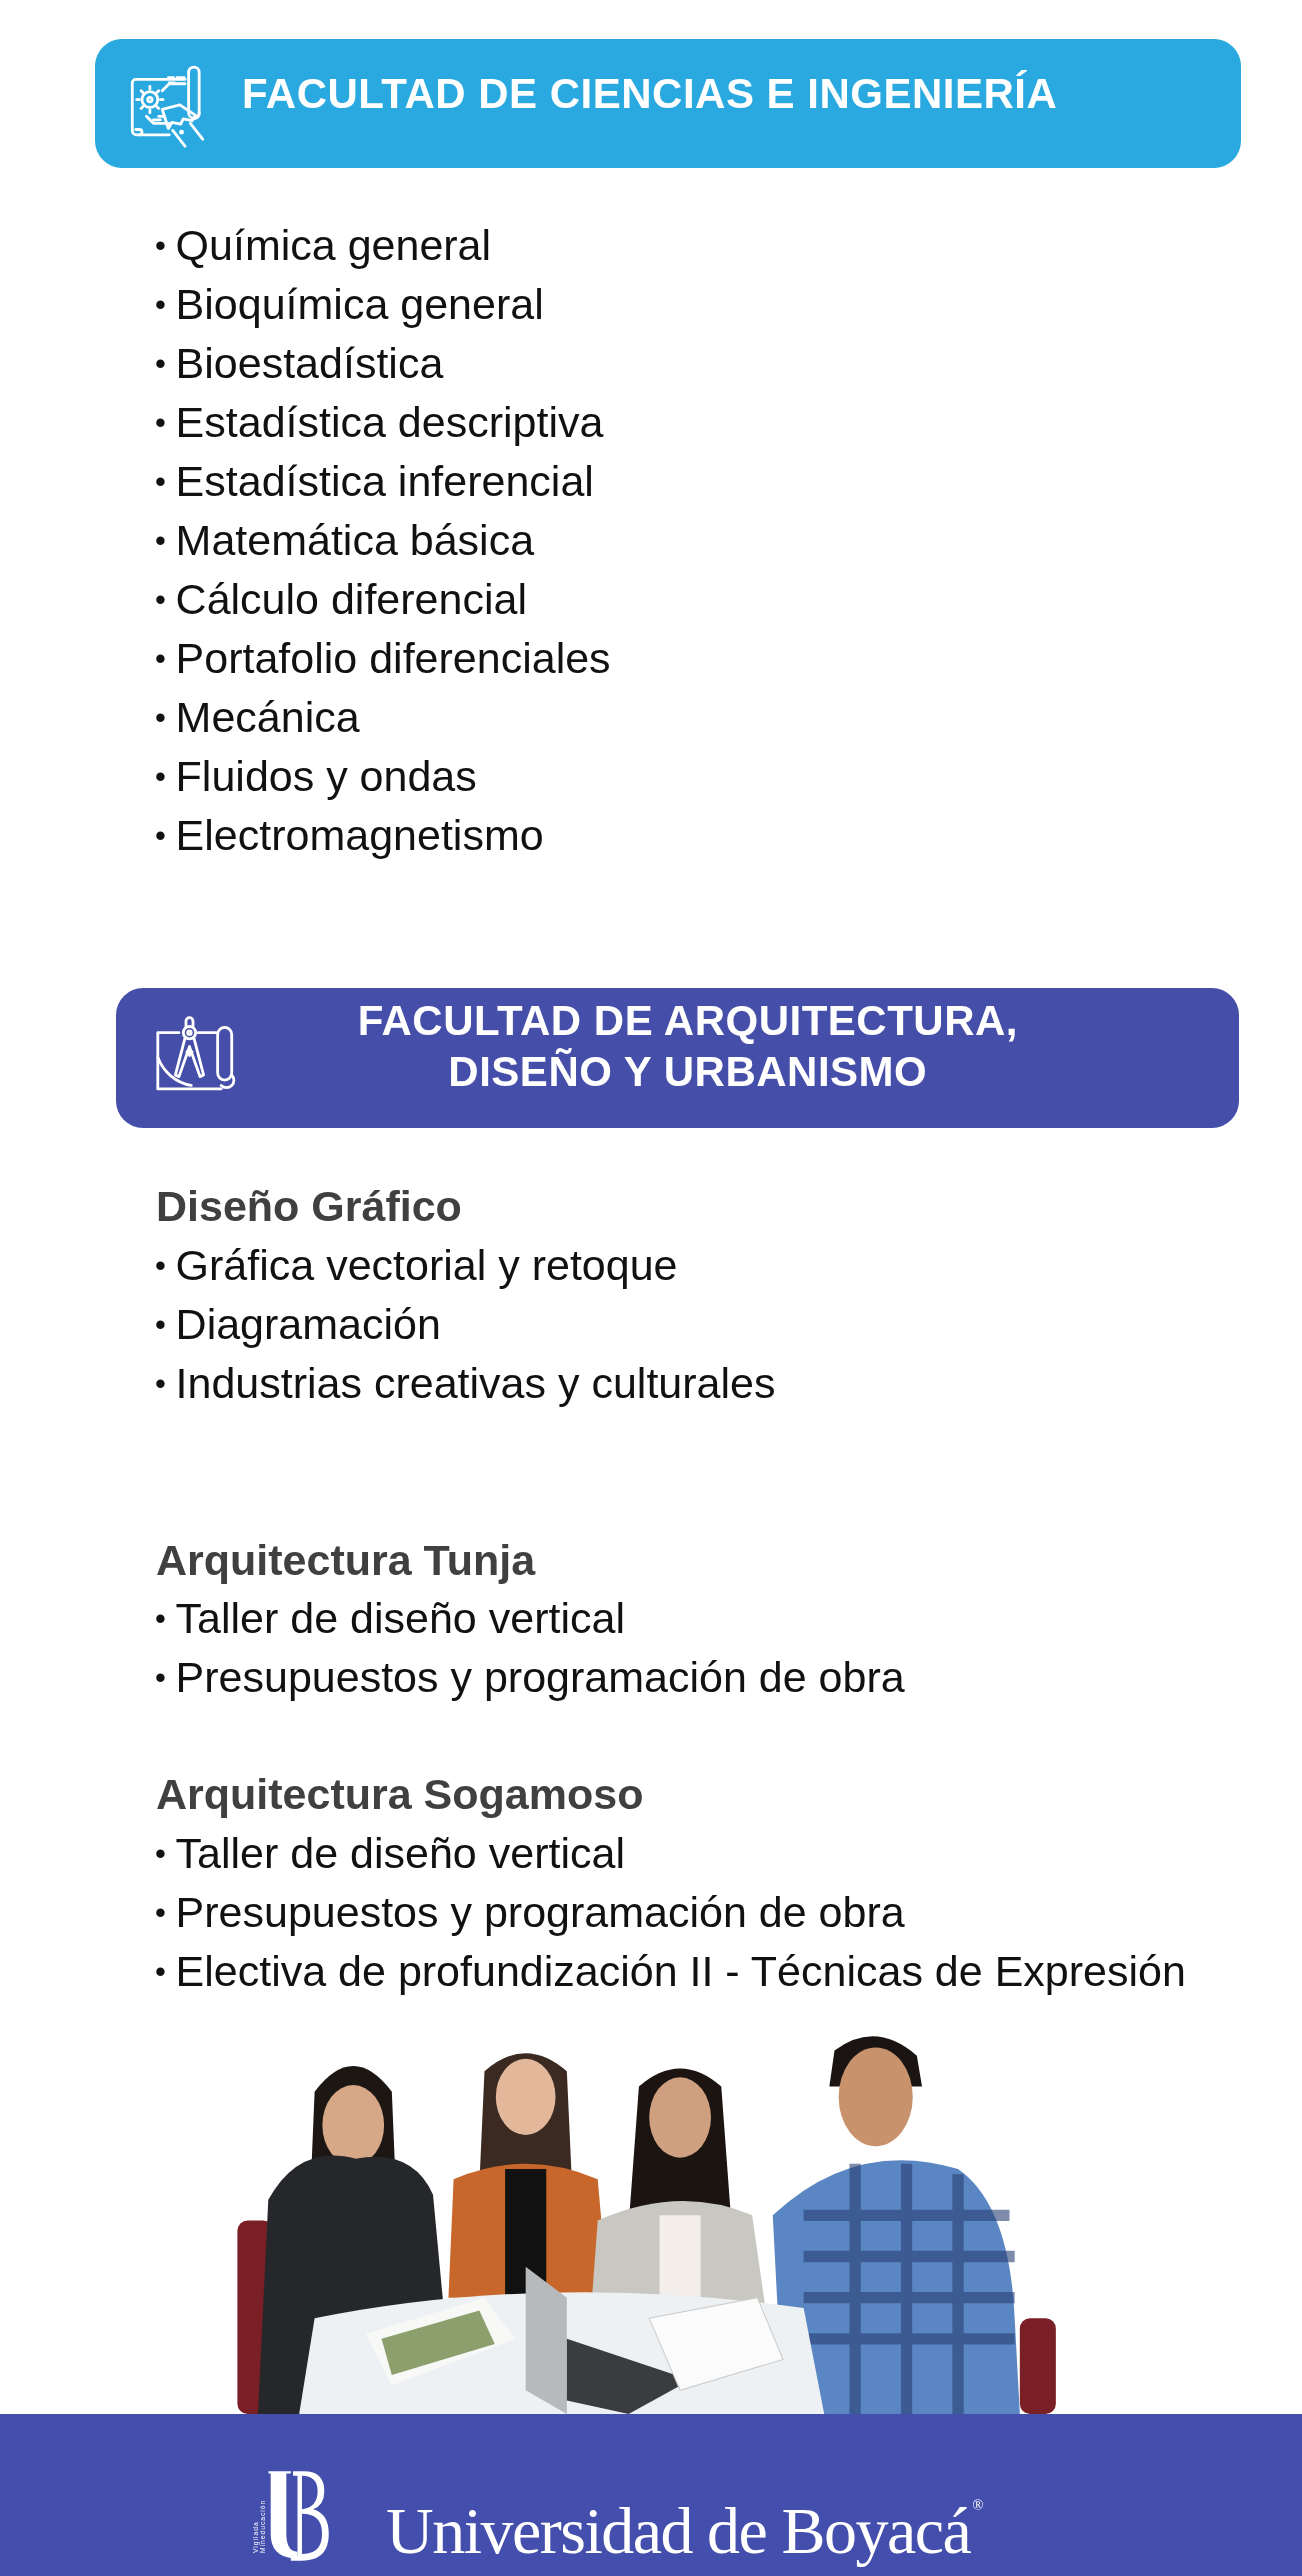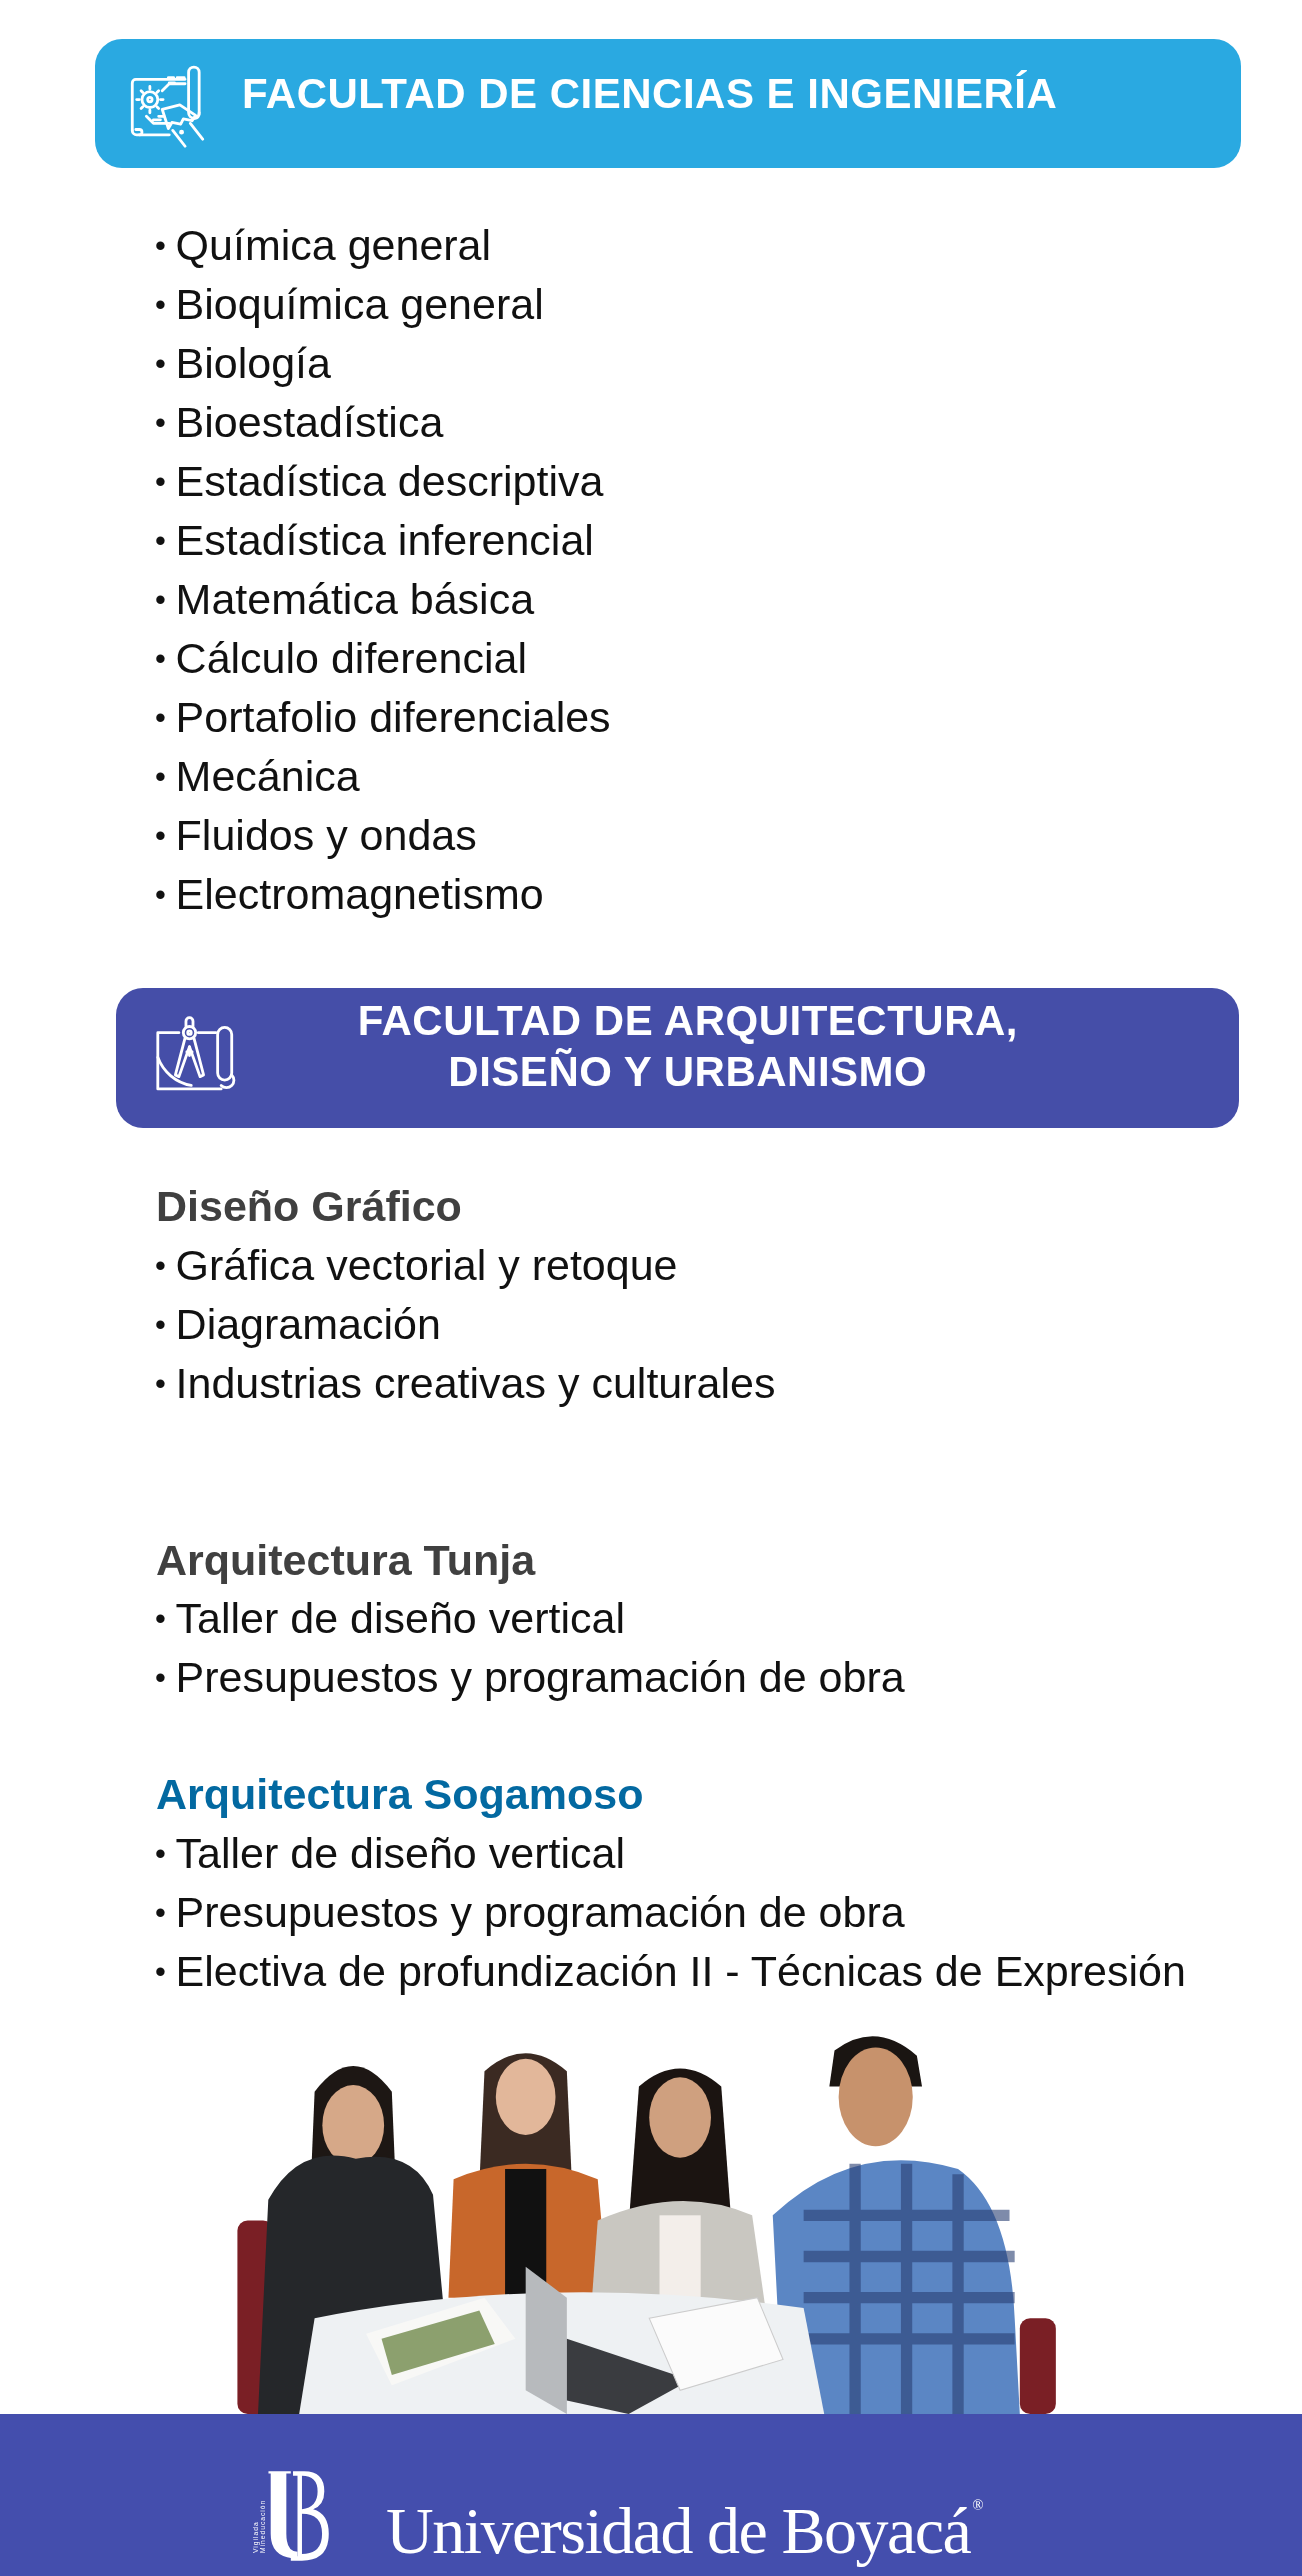--- a/index.html
+++ b/index.html
@@ -10,21 +10,21 @@
   .banner .icon { position:absolute; width:88px; height:88px; }
   .banner-blue .icon { left:32px; top:20.6px; }
   .banner-purple .icon { left:33px; top:19.6px; }
   .banner-title { position:absolute; font-weight:700; font-size:42px; letter-spacing:0.5px; text-align:center; line-height:1.2; }
   .banner-blue .banner-title { left:147px; top:30px; }
   .banner-purple .banner-title { left:0; right:0; top:8.2px; padding-left:20.6px; }
   .list { position:absolute; left:155px; margin:0; padding:0; list-style:none; font-size:43px; line-height:59px; color:#111; }
   .list li { white-space:nowrap; }
   .list .bullet { display:inline-block; width:20.6px; font-size:31px; vertical-align:top; }
   .sub-title { position:absolute; left:156px; font-size:43px; font-weight:700; color:#404040; line-height:59px; white-space:nowrap; }
-  .sub-title.accent { color:#0369a1; }
+  .sub-title.accent { color:#404040; }
   .photo { position:absolute; left:237px; top:2030px; width:845px; height:384px; }
   .footer { position:absolute; left:0; top:2414px; width:1303px; height:181px; background:#444ead; }
   .logo { position:absolute; left:252px; top:57px; display:flex; align-items:flex-end; color:#fff; }
   .logo-mark { width:134px; height:93px; position:relative; }
   .logo-vertical { position:absolute; left:0; top:0; width:8.2px; height:82px; font-size:6.7px; writing-mode:vertical-rl; transform:rotate(180deg); letter-spacing:1px; }
   .logo-text { font-family:"Liberation Serif", serif; font-size:66px; letter-spacing:-1.5px; line-height:1; margin-left:0; }
   .logo-reg { font-size:14.4px; vertical-align:top; margin-left:2.1px; }
 </style>
 </head>
 <body>
@@ -45,21 +45,20 @@
     <path d="M40 56 l20-5 l18 12 l-4 6 l-10-2 l-3 6 l-10-2 l-4 7z"></path>
     <path d="M52 80 l14 18 M72 72 l14 18"></path>
     <circle cx="62" cy="82" r="1.2" fill="#fff"></circle>
   </svg>
   <div class="banner-title">FACULTAD DE CIENCIAS E INGENIERÍA</div>
 </div>
 
 <ul class="list" style="top:216px;">
   <li><span class="bullet">•</span><span>Química general</span></li>
   <li><span class="bullet">•</span><span>Bioquímica general</span></li>
-  <li><span class="bullet">•</span><span>Biología</span></li>
   <li><span class="bullet">•</span><span>Bioestadística</span></li>
   <li><span class="bullet">•</span><span>Estadística descriptiva</span></li>
   <li><span class="bullet">•</span><span>Estadística inferencial</span></li>
   <li><span class="bullet">•</span><span>Matemática básica</span></li>
   <li><span class="bullet">•</span><span>Cálculo diferencial</span></li>
   <li><span class="bullet">•</span><span>Portafolio diferenciales</span></li>
   <li><span class="bullet">•</span><span>Mecánica</span></li>
   <li><span class="bullet">•</span><span>Fluidos y ondas</span></li>
   <li><span class="bullet">•</span><span>Electromagnetismo</span></li>
 </ul>

